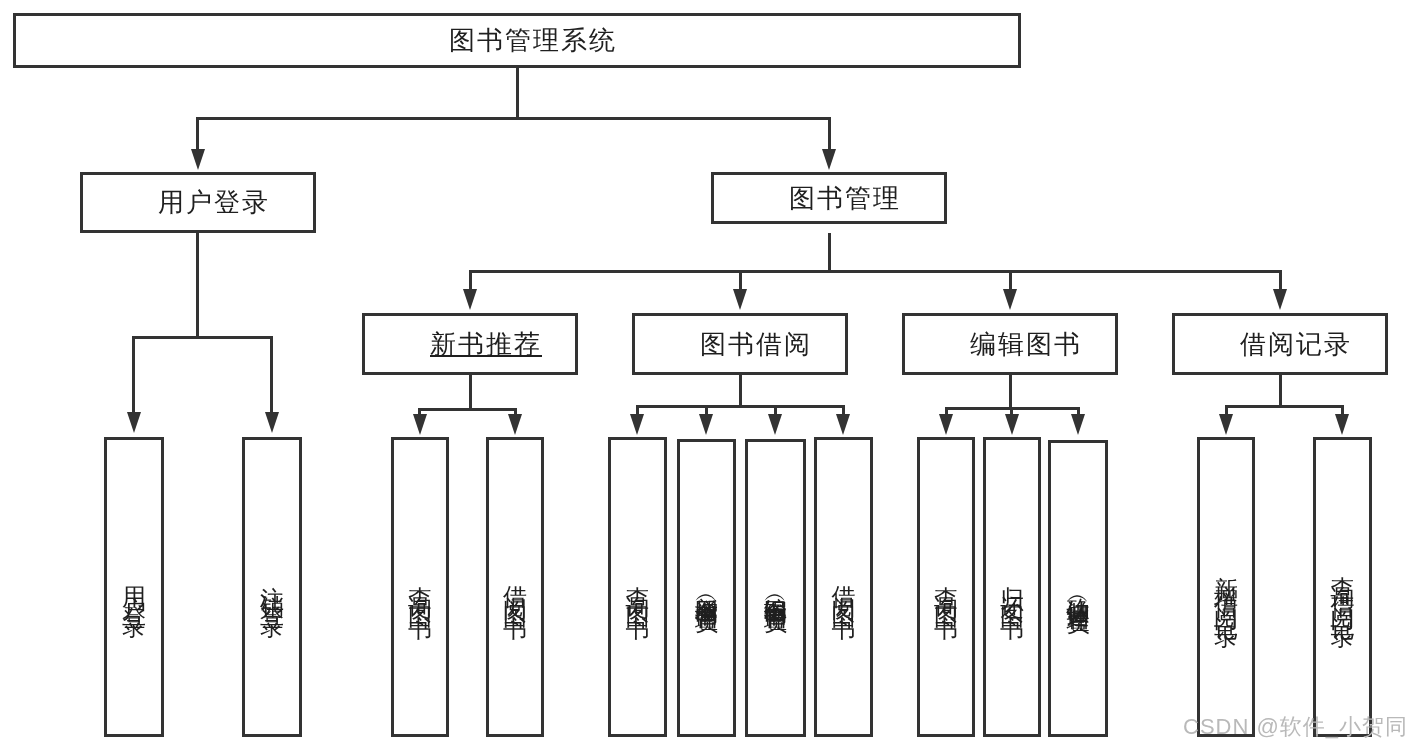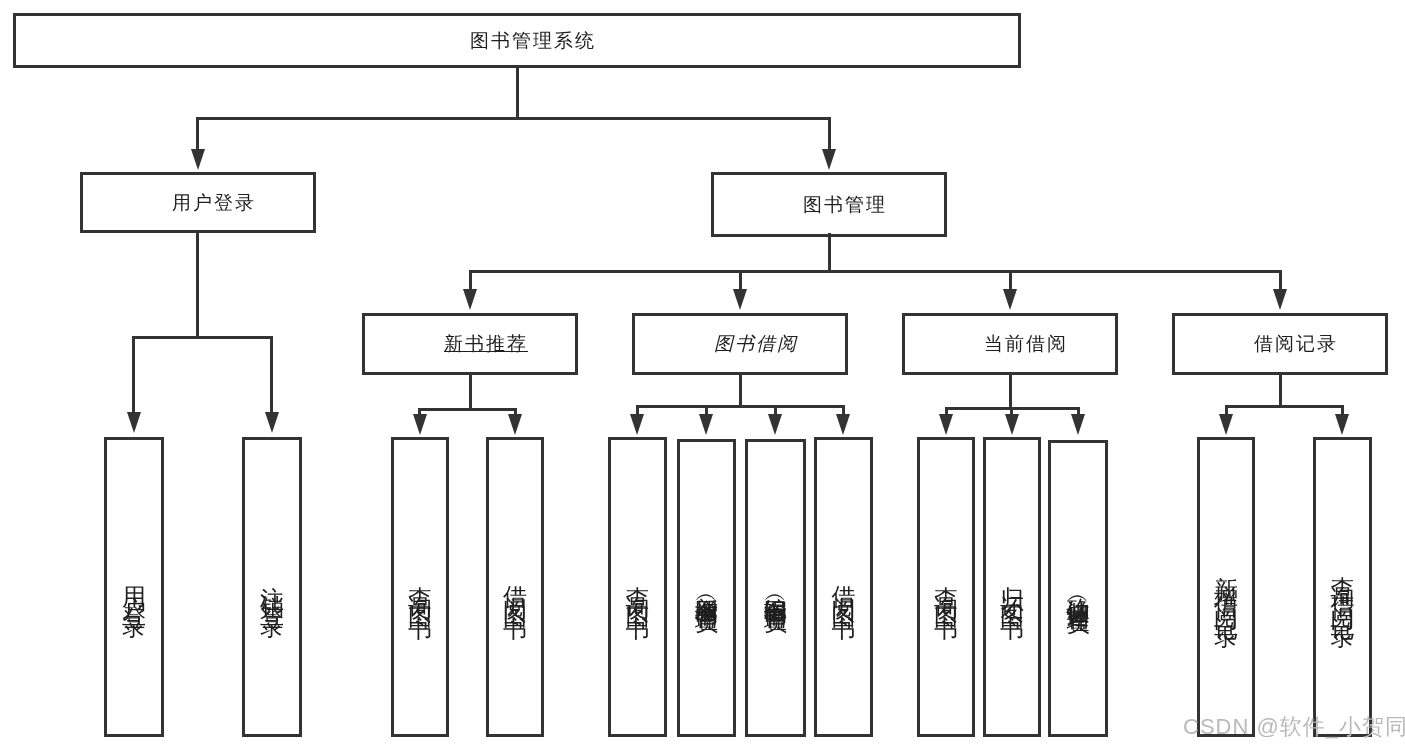--- a/index.html
+++ b/index.html
@@ -4,21 +4,21 @@
 <style>
   html,body{margin:0;padding:0;background:#ffffff;}
   .canvas{
     position:relative;width:1405px;height:747px;background:#ffffff;overflow:hidden;
     font-family:"Liberation Sans","DejaVu Sans",sans-serif;color:#1f1f1f;
   }
   .box{
     position:absolute;box-sizing:border-box;background:#ffffff;
     border:3px solid #333333;display:flex;align-items:center;justify-content:center;
   }
-  .hbox{font-size:19px;letter-spacing:2px;padding-left:32px;}
+  .hbox{font-size:26px;letter-spacing:2px;padding-left:32px;}
   .vbox span{
     writing-mode:vertical-rl;text-orientation:mixed;
     font-size:24px;letter-spacing:10px;line-height:1;white-space:nowrap;
   }
   .vbox span.tight{font-size:23px;letter-spacing:2px;}
   .vline{position:absolute;width:3px;background:#333333;}
   .hline{position:absolute;height:3px;background:#333333;}
   .arrow{
     position:absolute;width:0;height:0;
     border-left:7px solid transparent;border-right:7px solid transparent;
@@ -37,43 +37,43 @@
   <div class="box hbox" style="left:13px;top:13px;width:1008px;height:55px;">图书管理系统</div>
 
   <div class="vline" style="left:516px;top:68px;height:49px;"></div>
   <div class="hline" style="left:196px;top:117px;width:635px;"></div>
   <div class="vline" style="left:196px;top:117px;height:35px;"></div>
   <div class="arrow" style="left:191px;top:149px;"></div>
   <div class="vline" style="left:828px;top:117px;height:35px;"></div>
   <div class="arrow" style="left:822px;top:149px;"></div>
 
   <div class="box hbox" style="left:80px;top:172px;width:236px;height:61px;">用户登录</div>
-  <div class="box hbox" style="left:711px;top:172px;width:236px;height:65px;">图书管理</div>
+  <div class="box hbox" style="left:711px;top:172px;width:236px;height:52px;">图书管理</div>
 
   <div class="vline" style="left:196px;top:233px;height:103px;"></div>
   <div class="hline" style="left:132px;top:336px;width:141px;"></div>
   <div class="vline" style="left:132px;top:336px;height:78px;"></div>
   <div class="arrow" style="left:127px;top:412px;"></div>
   <div class="vline" style="left:270px;top:336px;height:78px;"></div>
   <div class="arrow" style="left:265px;top:412px;"></div>
 
   <div class="vline" style="left:828px;top:233px;height:37px;"></div>
   <div class="hline" style="left:469px;top:270px;width:813px;"></div>
   <div class="vline" style="left:469px;top:270px;height:22px;"></div>
   <div class="arrow" style="left:463px;top:289px;"></div>
   <div class="vline" style="left:739px;top:270px;height:22px;"></div>
   <div class="arrow" style="left:733px;top:289px;"></div>
   <div class="vline" style="left:1009px;top:270px;height:22px;"></div>
   <div class="arrow" style="left:1003px;top:289px;"></div>
   <div class="vline" style="left:1279px;top:270px;height:22px;"></div>
   <div class="arrow" style="left:1273px;top:289px;"></div>
 
   <div class="box hbox" style="left:362px;top:313px;width:216px;height:62px;text-decoration:underline;">新书推荐</div>
-  <div class="box hbox" style="left:632px;top:313px;width:216px;height:62px;font-style:italic;">图书借阅</div>
-  <div class="box hbox" style="left:902px;top:313px;width:216px;height:62px;">当前借阅</div>
+  <div class="box hbox" style="left:632px;top:313px;width:216px;height:62px;">图书借阅</div>
+  <div class="box hbox" style="left:902px;top:313px;width:216px;height:62px;">编辑图书</div>
   <div class="box hbox" style="left:1172px;top:313px;width:216px;height:62px;">借阅记录</div>
 
   <div class="vline" style="left:469px;top:375px;height:33px;"></div>
   <div class="hline" style="left:418px;top:408px;width:99px;"></div>
   <div class="vline" style="left:418px;top:408px;height:10px;"></div>
   <div class="arrow" style="left:413px;top:414px;"></div>
   <div class="vline" style="left:514px;top:408px;height:10px;"></div>
   <div class="arrow" style="left:508px;top:414px;"></div>
 
   <div class="vline" style="left:739px;top:375px;height:30px;"></div>

